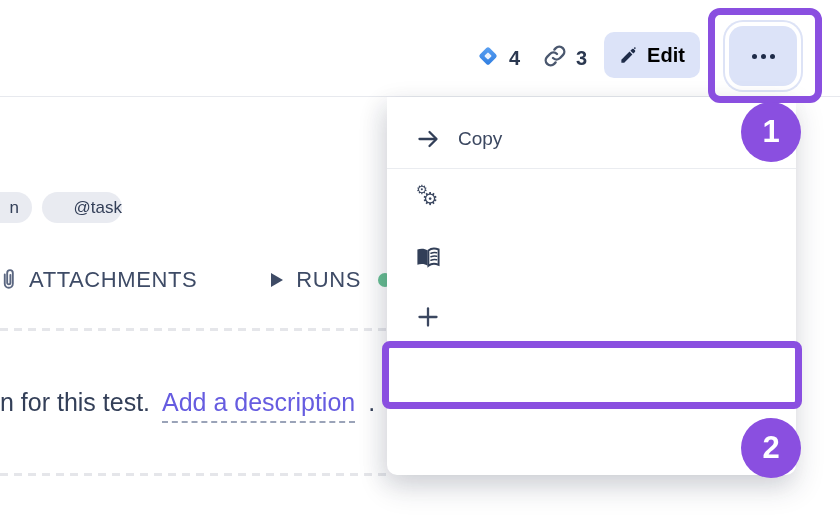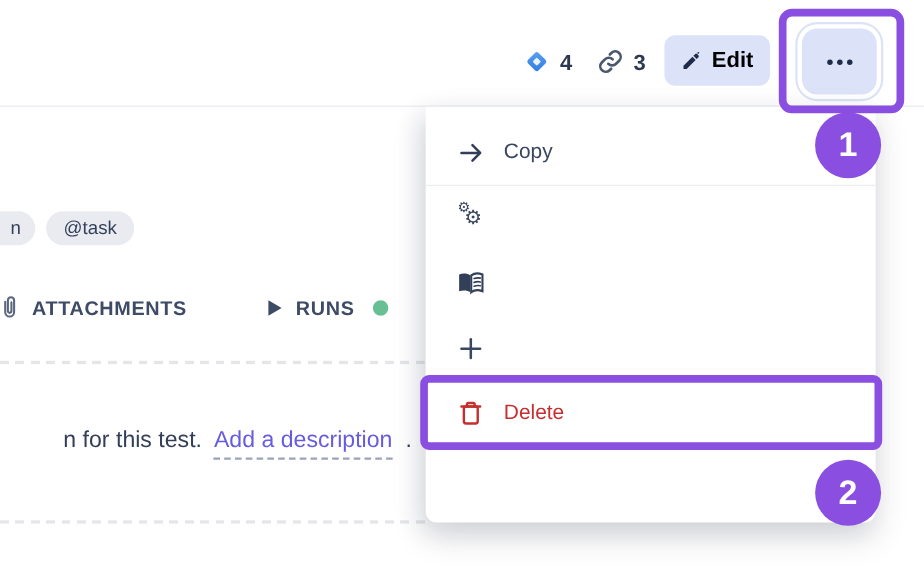--- a/index.html
+++ b/index.html
@@ -25,34 +25,34 @@
   .btn-more {
     position:absolute; left:729px; top:26px; width:68px; height:60px;
     background:#dce3f8; border-radius:14px; display:flex; align-items:center;
     justify-content:center; gap:4px; cursor:pointer;
     box-shadow:0 0 0 4px #ffffff, 0 0 0 6px #dde3f6;
   }
   .btn-more i { width:5px; height:5px; border-radius:50%; background:#1f2c49; display:block; }
   
   .pill {
     position:absolute; height:31px; background:#e9ebf1; border-radius:16px;
-    display:flex; align-items:center; justify-content:center;
+    display:flex; align-items:center; justify-content:flex-end;
     font-size:17px; color:#333f58; z-index:1;
   }
   .pill-cut { left:-58px; top:192px; width:90px; justify-content:flex-end; padding-right:13px; }
   .pill-task { left:42px; top:192px; width:80px; }
   .sect-row { position:absolute; left:0; top:265px; height:30px; display:flex; align-items:center; z-index:1; }
-  .sect-label { font-size:18px; font-weight:700; letter-spacing:0.6px; color:#3e4b66; }
+  .sect-label { font-size:22px; font-weight:400; letter-spacing:0.6px; color:#3e4b66; }
   .dash-line {
     position:absolute; height:3px; z-index:1;
     background:repeating-linear-gradient(90deg,#e5e6ea 0 8px,transparent 8px 14px);
   }
   .desc-row {
-    position:absolute; left:16px; top:388px; width:400px; z-index:1;
-    font-size:21px; color:#333f58; white-space:nowrap;text-align:center;
+    position:absolute; left:0; top:388px; width:400px; z-index:1;
+    font-size:25px; color:#333f58; white-space:nowrap;
   }
   .desc-link { color:#665ce0; border-bottom:2px dashed #9aa3b8; padding-bottom:5px; cursor:pointer; }
   
   .menu {
     position:absolute; left:387px; top:97px; width:409px; height:378px;
     background:#fff; border-radius:0 0 10px 10px; z-index:5;
     box-shadow:-6px 8px 22px rgba(30,35,60,.08), 0 12px 30px rgba(30,35,60,.16);
     padding-top:12px;
   }
   .menu-item {
@@ -200,30 +200,20 @@
 
     <div class="menu-item">
       <span class="menu-ico">
         <svg width="22" height="22" viewBox="0 0 22 22" fill="none" stroke="#3b4760" stroke-width="2.3" stroke-linecap="round">
           <path d="M11 2.5 V19.5"></path>
             <path d="M2.5 11 H19.5"></path>
         </svg>
       </span>
     </div>
 
-    <div class="menu-item">
-      <span class="menu-ico">
-        <svg width="22" height="24" viewBox="0 0 22 24" fill="none" stroke="#c62f2f" stroke-width="2.2" stroke-linecap="round" stroke-linejoin="round">
-          <path d="M2.5 5.5 H19.5"></path>
-          <path d="M7.5 5.5 V3.6 a1.3 1.3 0 0 1 1.3-1.3 h4.4 a1.3 1.3 0 0 1 1.3 1.3 V5.5"></path>
-          <rect x="4.7" y="5.5" width="12.6" height="15.5" rx="2"></rect>
-        </svg>
-      </span>
-      <span class="menu-label danger">Delete</span>
-    </div>
   </div>
 
   <div class="anno-box anno-box1"></div>
   <div class="anno-box anno-box2"></div>
 
   <div class="anno-badge anno-badge1">
     <span>1</span>
   </div>
   <div class="anno-badge anno-badge2">
     <span>2</span>

